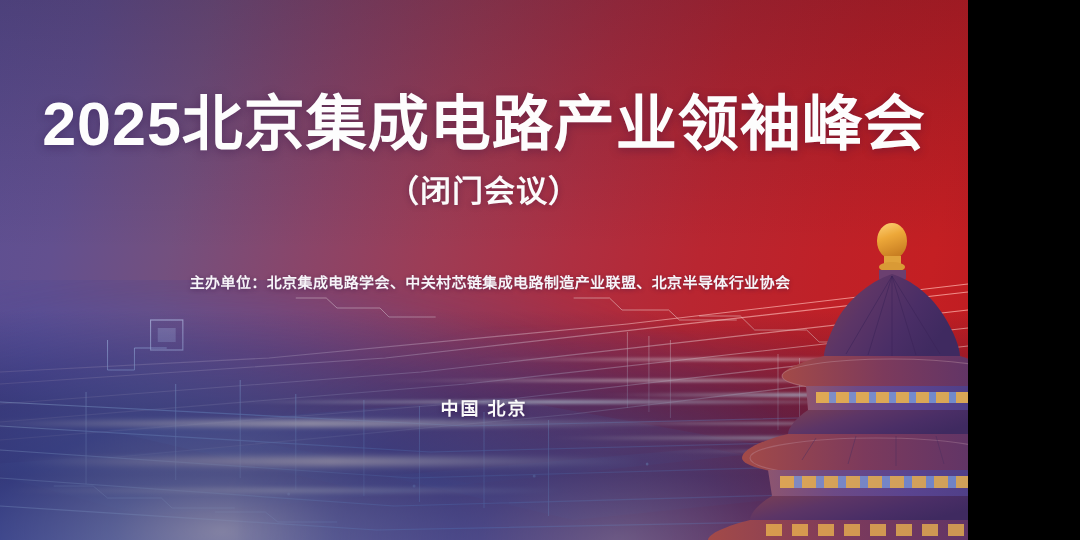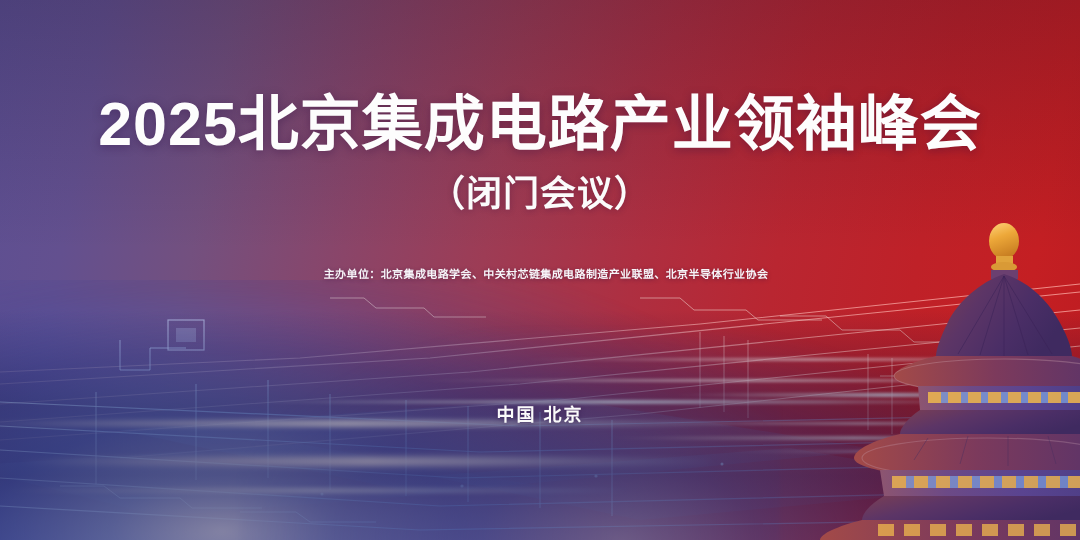--- a/index.html
+++ b/index.html
@@ -2,21 +2,21 @@
 <html lang="zh-CN"><head>
 <meta charset="utf-8">
 <style>
   html, body {
     margin: 0;
     padding: 0;
     background: #000;
   }
   .stage {
     position: relative;
-    width: 1080px;
+    width: 968px;
     height: 540px;
     overflow: hidden;
     font-family: "Liberation Sans", "DejaVu Sans", sans-serif;
     background: linear-gradient(100deg,
         #5d4f92 0%,
         #63508f 9%,
         #73507f 20%,
         #8a4569 33%,
         #9d3c55 45%,
         #ae2f41 58%,
@@ -101,30 +101,30 @@
     font-size: 61px;
     font-weight: 700;
     color: #fdfdfd;
     letter-spacing: 1px;
     line-height: 1;
     text-shadow: 0 2px 10px rgba(40,10,60,.35);
     white-space: nowrap;
   }
   .subtitle {
     position: absolute; top: 176px; left: 0; right: 0;
-    font-size: 36px;
+    font-size: 31px;
     font-weight: 700;
     color: #fbfbfb;
     letter-spacing: 1px;
     line-height: 1;
     text-shadow: 0 1px 6px rgba(40,10,60,.3);
   }
   .organizer {
-    position: absolute; top: 269px; left: 0; right: 0;
-    font-size: 11px;
+    position: absolute; top: 275px; left: 0; right: 0;
+    font-size: 15px;
     font-weight: 700;
     color: #f6f4f8;
     letter-spacing: .4px;
     line-height: 1;
     text-shadow: 0 1px 4px rgba(40,10,60,.4);
     margin-left: 12px;
   }
   .eventdate {
     position: absolute; top: 369px; left: 0; right: 0;
     font-size: 18px;
@@ -135,21 +135,20 @@
     text-shadow: 0 1px 5px rgba(40,10,60,.4);
   }
   .eventplace {
     position: absolute; top: 400px; left: 0; right: 0;
     font-size: 18px;
     font-weight: 700;
     color: #fafafa;
     letter-spacing: 2px;
     line-height: 1;
     text-shadow: 0 1px 5px rgba(40,10,60,.4);
-    margin-top: 6px;
   }
 </style>
 </head>
 <body>
 
 <div class="stage">
 
   <div class="veil-top"></div>
 
   <div class="tech-layer">

